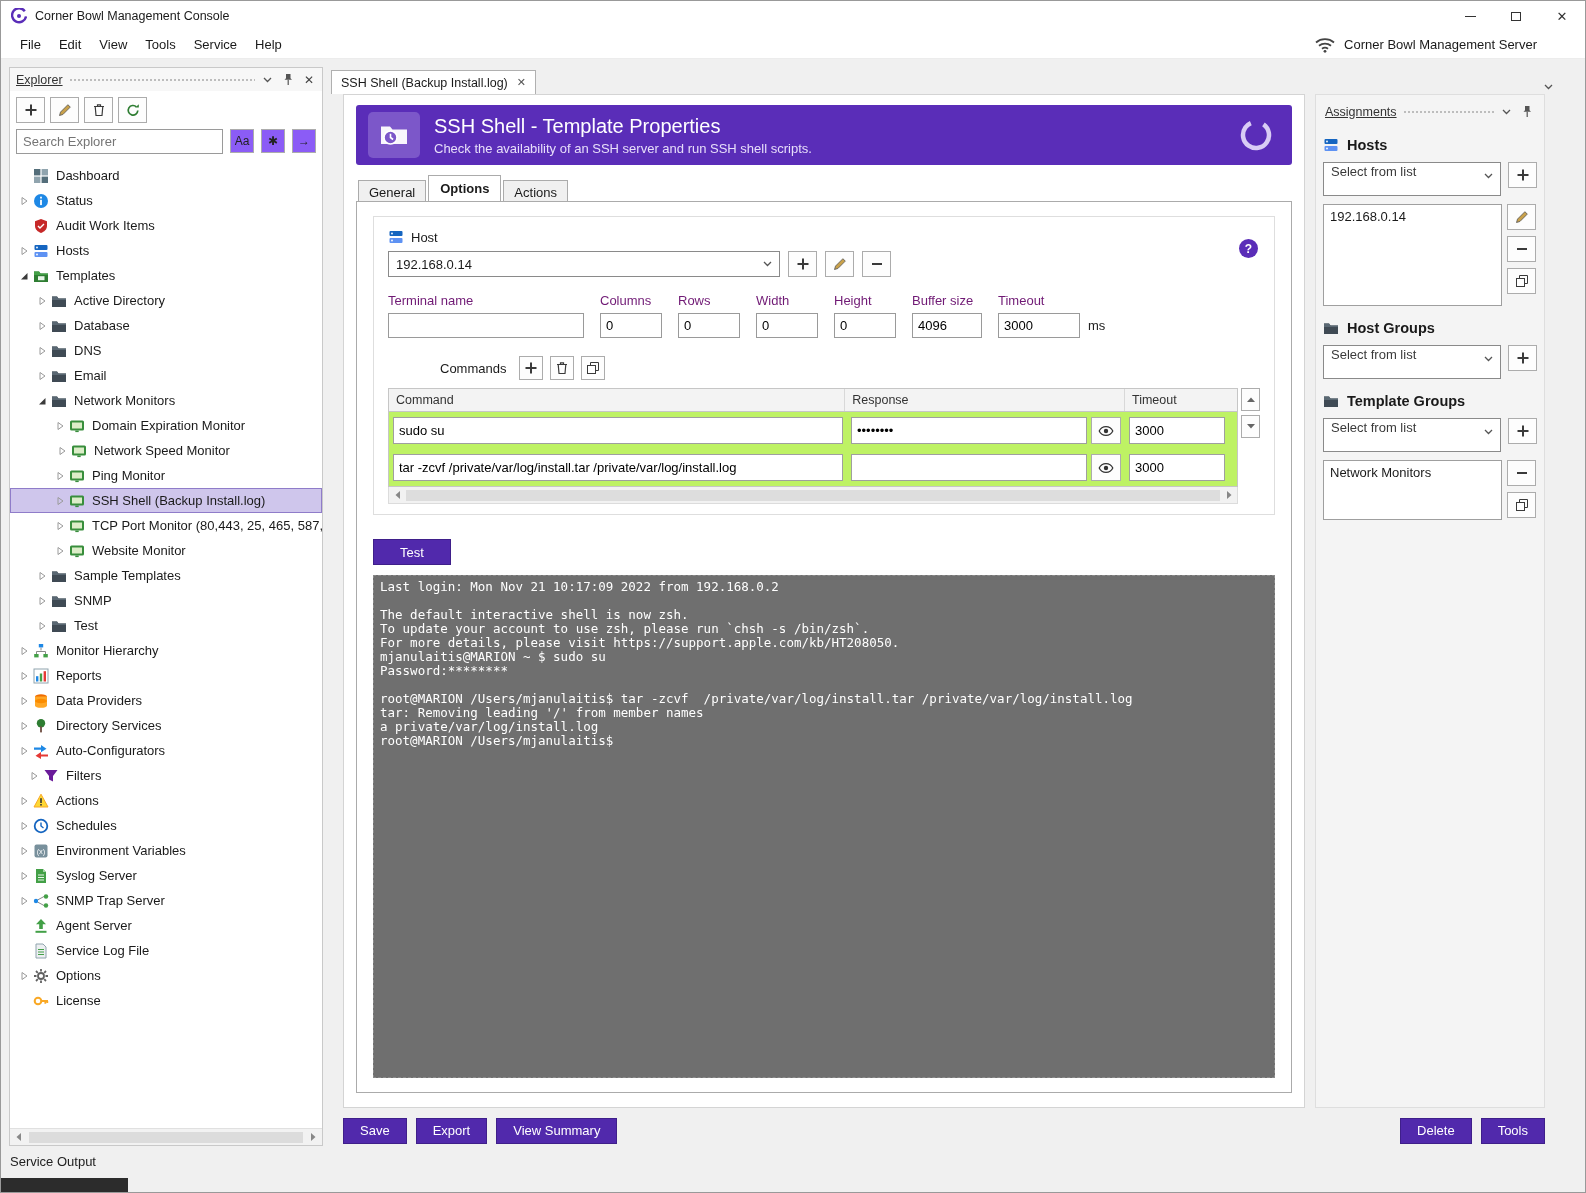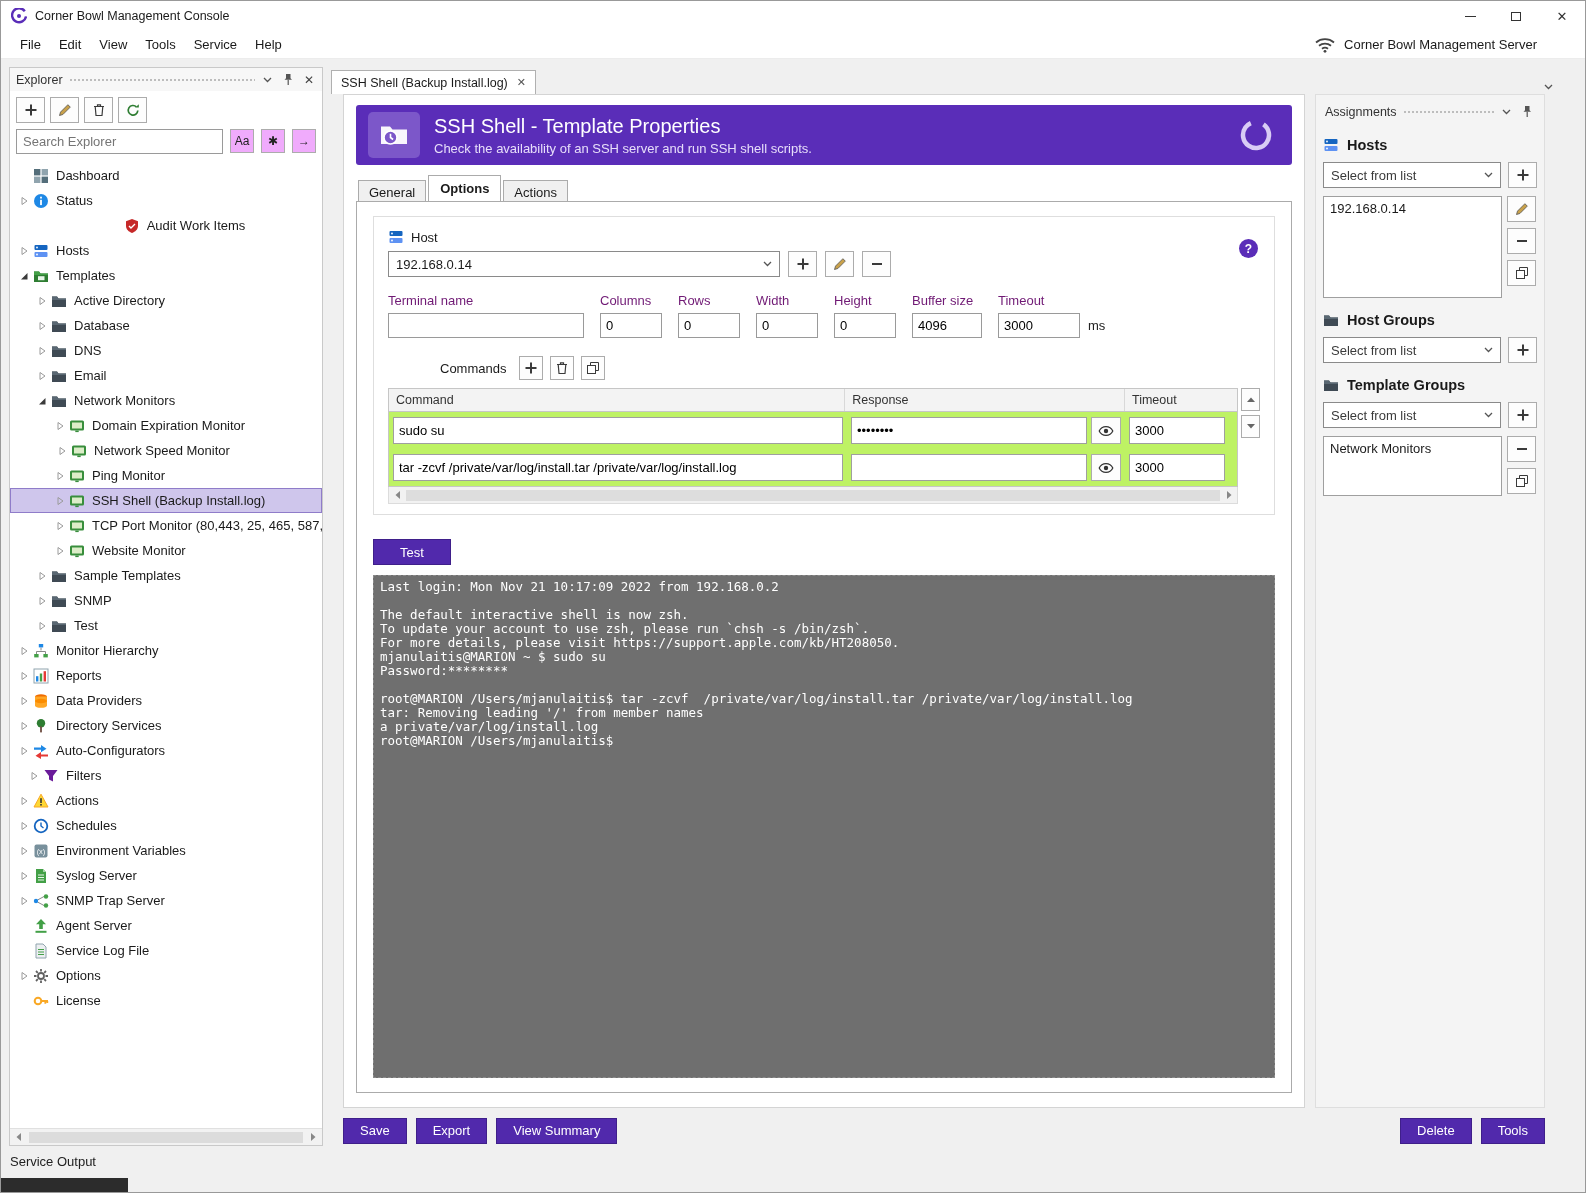--- a/index.html
+++ b/index.html
@@ -28,29 +28,29 @@
   .menubar { height:28px; background:#fff; display:flex; align-items:center; padding-left:10px; flex:none; border-bottom:1px solid #ececec; }
   .menubar .mitem { padding:4px 9px; }
   .server-chip { margin-left:auto; margin-right:48px; display:flex; align-items:center; gap:8px; font-size:13px; }
 
   
   .bodyrow { flex:1; display:flex; padding:8px 0 0 8px; gap:8px; min-height:0; }
 
   
   .explorer { width:314px; flex:none; background:#fff; border:1px solid #c9c9c9; display:flex; flex-direction:column; min-height:0; }
   .panelhead { height:23px; display:flex; align-items:center; padding:0 6px; gap:6px; background:#f7f7f7; flex:none; }
-  .panelhead .ptitle { font-size:12.5px; color:#333; }
+  .panelhead .ptitle { font-size:12.5px; color:#333;text-decoration:underline; }
   .grip { flex:1; height:4px; background-image:radial-gradient(circle, #bdbdbd 1px, transparent 1.2px); background-size:4px 4px; }
   .miniico { border:none; background:transparent; padding:2px; display:flex; align-items:center; }
   .exp-toolbar { display:flex; gap:5px; padding:6px; flex:none; }
   .sq { width:29px; height:26px; background:#fdfdfd; border:1px solid #acacac; display:flex; align-items:center; justify-content:center; flex:none; }
   .sq.small { width:24px; height:24px; }
   .exp-search { display:flex; gap:7px; padding:0 6px 7px 6px; flex:none; }
   .exp-search input { flex:1; height:25px; border:1px solid #9a9a9a; padding:0 6px; min-width:0; }
-  .txtbtn { width:24px; height:24px; background:#f0abfc; border:1px solid #acacac; font-size:12px; color:#222; }
+  .txtbtn { width:24px; height:24px; background:#8b5cf6; border:1px solid #acacac; font-size:12px; color:#222; }
 
   .tree { flex:1; overflow:hidden; padding-top:2px; }
   .tree-row { height:25px; display:flex; align-items:center; white-space:nowrap; overflow:hidden; }
   .tree-row .chev { width:15px; flex:none; display:flex; justify-content:center; }
   .tree-row .ticon { width:20px; flex:none; display:flex; justify-content:center; }
   .tree-row .tlabel { margin-left:5px; overflow:hidden; text-overflow:clip; }
   .tree-row.selected { background:#cfc6ec; box-shadow: inset 0 0 0 1px #8f7cc9; }
   .hscroll { height:17px; background:#f2f2f2; border-top:1px solid #e0e0e0; display:flex; align-items:center; flex:none; }
   .hscroll .arrow { width:17px; height:100%; display:flex; align-items:center; justify-content:center; border:none; background:transparent; }
   .hscroll .thumb { flex:1; height:11px; margin:0 2px; background:#dcdcdc; }
@@ -127,21 +127,21 @@
   .terminal pre { font-family:"DejaVu Sans Mono", monospace; font-size:12.5px; line-height:1.12; color:#ffffff; white-space:pre-wrap; }
 
   .doc-footer { height:38px; flex:none; display:flex; align-items:center; gap:9px; padding-top:7px; }
 
   
   .assigncol { width:230px; flex:none; display:flex; flex-direction:column; }
   .assignments { flex:1; background:#f4f4f4; border:1px solid #dedede; padding:5px 7px; display:flex; flex-direction:column; min-height:0; }
   .sect-head { display:flex; align-items:center; gap:8px; margin-top:14px; }
   .sect-head .stitle { font-size:14.5px; font-weight:bold; }
   .selrow { display:flex; gap:7px; margin-top:9px; }
-  .sel { flex:1; height:26px; border:1px solid #8a8a8a; background:#fff; display:flex; align-items:center; padding:4px 7px; min-width:0; }
+  .sel { flex:1; height:26px; border:1px solid #8a8a8a; background:#fff; display:flex; align-items:flex-end; padding:16px 7px; min-width:0; }
   .sel .cval { flex:1; color:#3a3a3a; }
   .listzone { display:flex; gap:5px; margin-top:8px; }
   .listbox { flex:1; background:#fff; border:1px solid #9f9f9f; min-width:0; }
   .listbox.tall { height:102px; }
   .listbox.short { height:60px; }
   .list-item { padding:4px 6px; font-size:13px; }
   .btncol { width:30px; flex:none; display:flex; flex-direction:column; gap:6px; }
   .assign-footer { height:38px; flex:none; display:flex; align-items:center; justify-content:flex-end; gap:9px; padding-top:7px; }
 
   
@@ -278,21 +278,21 @@
             </span>
             <span class="ticon">
               <svg width="16" height="16" viewBox="0 0 16 16">
                 <circle cx="8" cy="8" r="7" fill="#1e88e5"></circle>
                 <rect x="7.1" y="3.7" width="1.8" height="1.8" fill="#fff"></rect>
                 <rect x="7.1" y="6.8" width="1.8" height="5.3" fill="#fff"></rect>
               </svg>
             </span>
             <span class="tlabel">Status</span>
           </div>
-          <div class="tree-row" style="padding-left: 20px; justify-content: center;">
+          <div class="tree-row" style="padding-left: 6px;">
             <span class="chev"></span>
             <span class="ticon">
               <svg width="16" height="16" viewBox="0 0 16 16">
                 <path d="M8 1l6 2.2v4.6c0 3.9-2.8 6-6 7.2-3.2-1.2-6-3.3-6-7.2V3.2z" fill="#c62828"></path>
                 <path d="M5 8l2 2 4-4" stroke="#fff" stroke-width="1.4" fill="none"></path>
               </svg>
             </span>
             <span class="tlabel">Audit Work Items</span>
           </div>
           <div class="tree-row" style="padding-left: 6px;">

